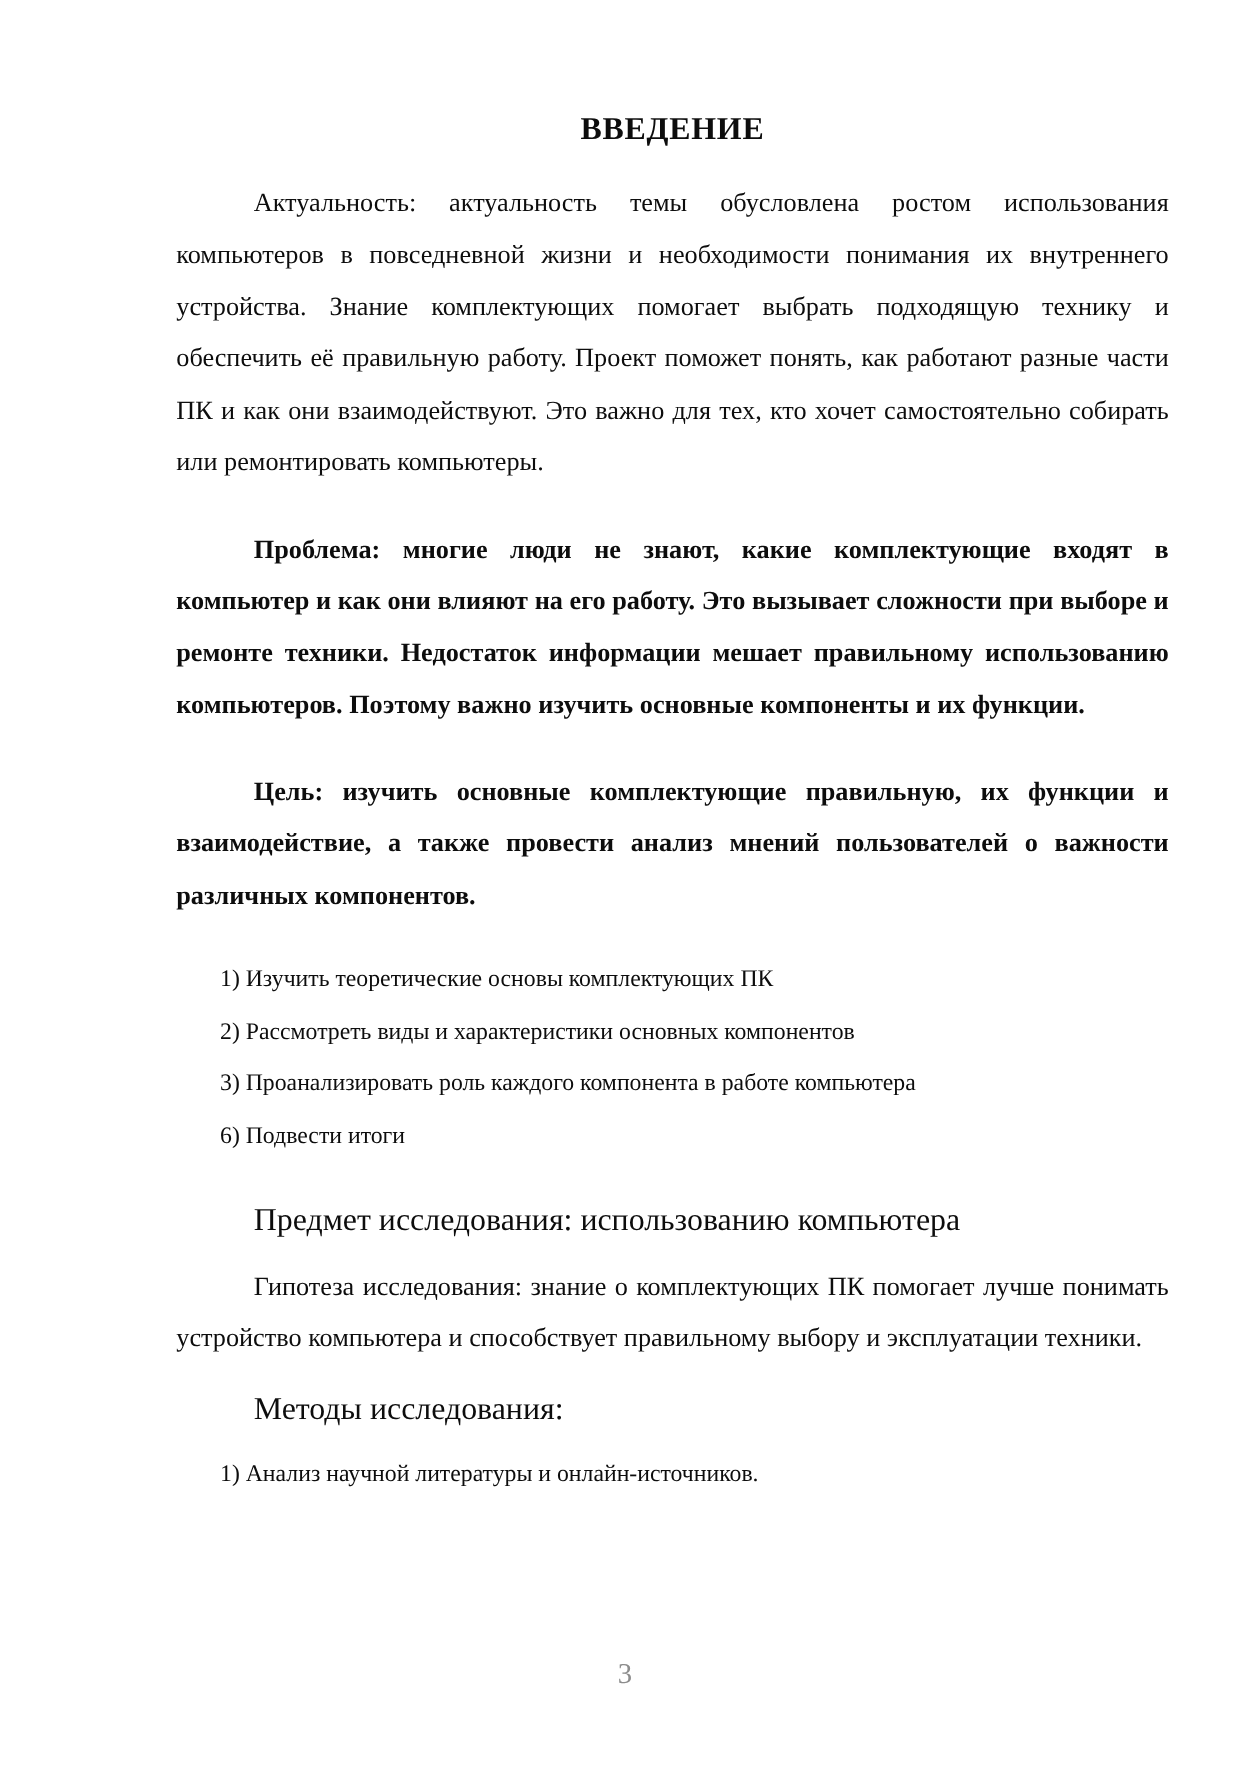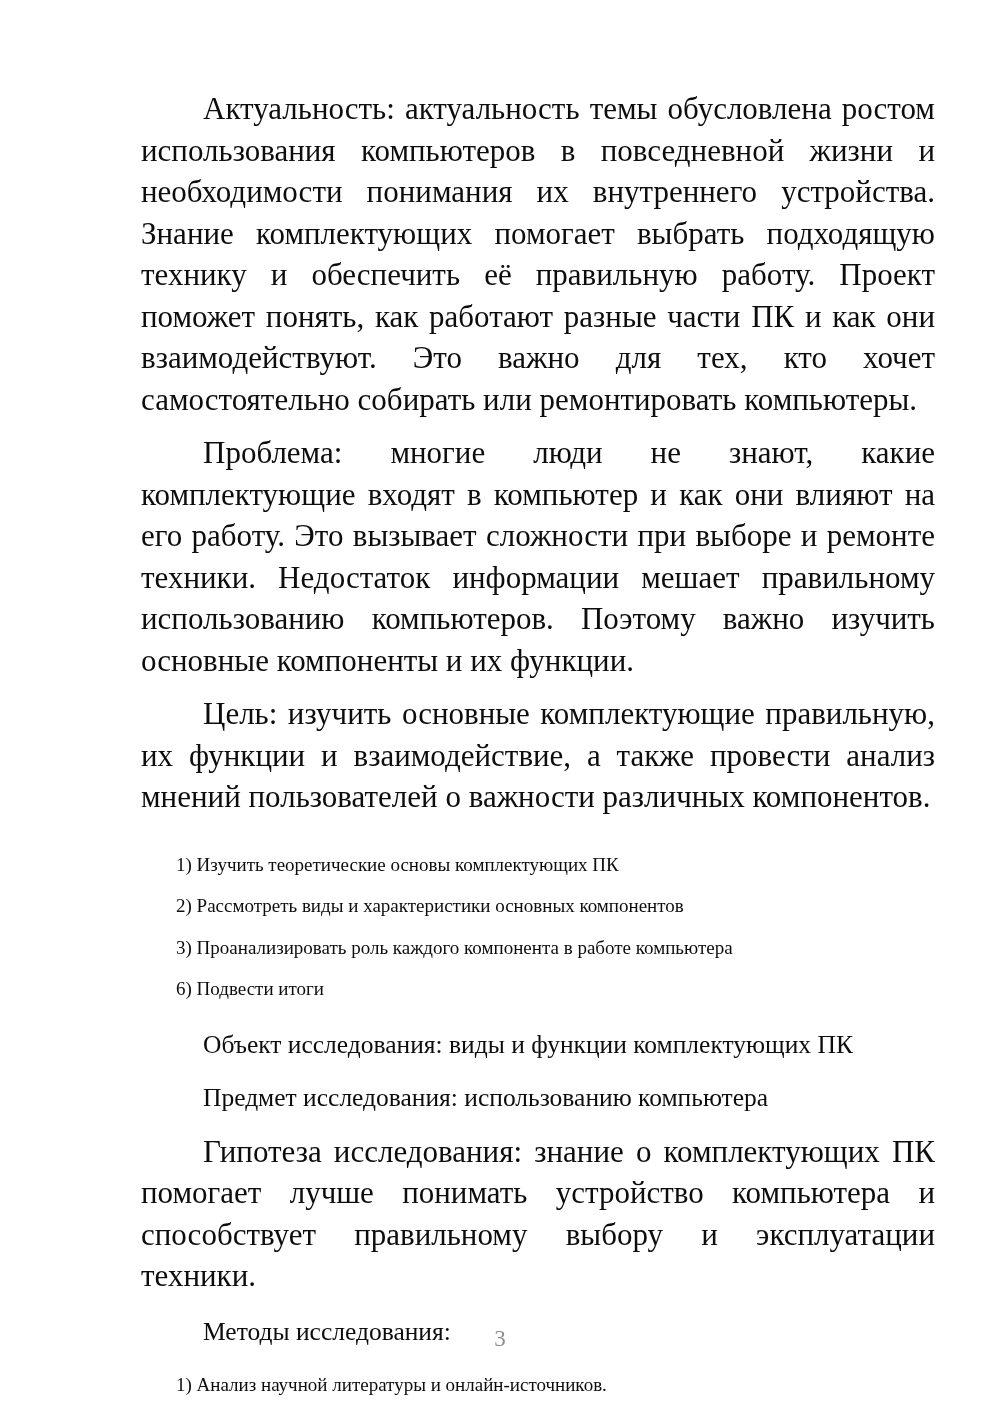--- a/index.html
+++ b/index.html
@@ -28,29 +28,30 @@
   .doc-title {
     font-size: 25.5px;
     font-weight: bold;
     text-align: center;
     letter-spacing: 0.6px;
     margin: 0 0 23px 0;
     line-height: 1.2;
   }
   p.para {
     margin: 0 0 0 0;
-    font-size: 31px;
+    font-size: 21px;
     line-height: 41.5px;
     text-align: justify;
     text-justify: inter-word;
     text-indent: 62px;
     hyphens: none;
   }
   .para + .para {
-    margin-top: 12px;
+    margin-top: 28px;
+    font-weight: bold;
   }
   .single-line {
     font-size: 25.5px;
     line-height: 41.5px;
     text-align: left;
     text-indent: 62px;
     margin: 0;
   }
   .list {
     list-style: none;
@@ -77,20 +78,21 @@
     font-family: "Liberation Serif", "DejaVu Serif", serif;
   }
 </style>
 </head>
 <body>
 
 <div class="page">
 
   <div class="content">
 
+    <h1 class="doc-title">ВВЕДЕНИЕ</h1>
 
     <p class="para">Актуальность: актуальность темы обусловлена ростом использования компьютеров в повседневной жизни и необходимости понимания их внутреннего устройства. Знание комплектующих помогает выбрать подходящую технику и обеспечить её правильную работу. Проект поможет понять, как работают разные части ПК и как они взаимодействуют. Это важно для тех, кто хочет самостоятельно собирать или ремонтировать компьютеры.</p>
 
     <p class="para">Проблема: многие люди не знают, какие комплектующие входят в компьютер и как они влияют на его работу. Это вызывает сложности при выборе и ремонте техники. Недостаток информации мешает правильному использованию компьютеров. Поэтому важно изучить основные компоненты и их функции.</p>
 
     <p class="para">Цель: изучить основные комплектующие правильную, их функции и взаимодействие, а также провести анализ мнений пользователей о важности различных компонентов.</p>
 
     <div class="gap-md"></div>
 
 
@@ -98,21 +100,20 @@
 
     <ul class="list">
       <li>1) Изучить теоретические основы комплектующих ПК</li>
       <li>2) Рассмотреть виды и характеристики основных компонентов</li>
       <li>3) Проанализировать роль каждого компонента в работе компьютера</li>
       <li>6) Подвести итоги</li>
     </ul>
 
     <div class="gap-md"></div>
 
-    <p class="single-line">Объект исследования: виды и функции комплектующих ПК</p>
 
     <div class="gap-sm"></div>
 
     <p class="single-line">Предмет исследования: использованию компьютера</p>
 
     <div class="gap-sm"></div>
 
     <p class="para">Гипотеза исследования: знание о комплектующих ПК помогает лучше понимать устройство компьютера и способствует правильному выбору и эксплуатации техники.</p>
 
     <div class="gap-md"></div>

